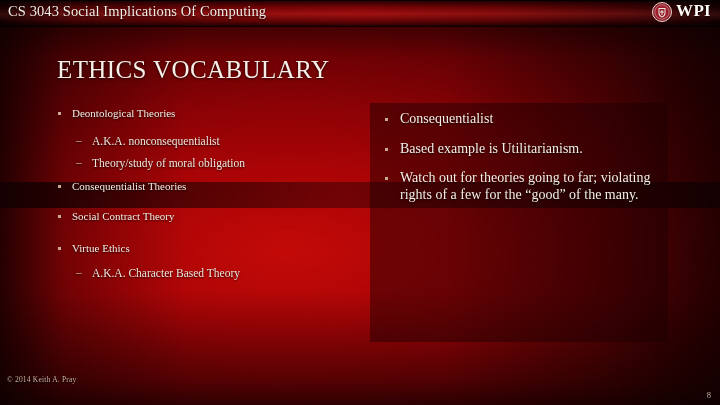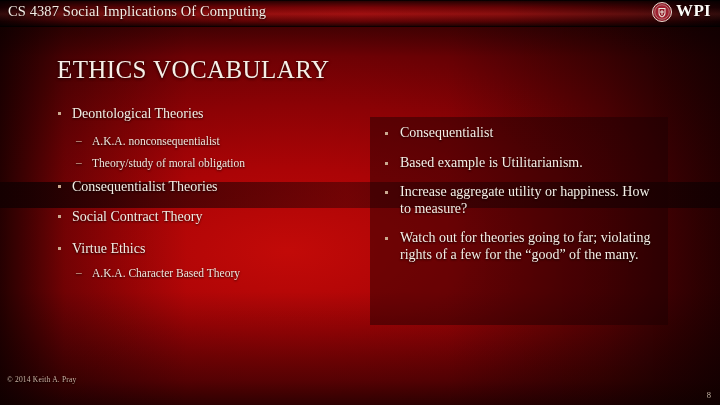--- a/index.html
+++ b/index.html
@@ -86,34 +86,34 @@
     background:linear-gradient(to right, rgba(20,0,1,.92) 0%,
       rgba(40,1,2,.70) 22%, rgba(55,1,3,.52) 48%,
       rgba(40,1,2,.66) 74%, rgba(18,0,1,.90) 100%);
   }
 
   
   #left-col {
     position:absolute; left:52px; top:105px; width:310px;
   }
   #right-panel {
-    position:absolute; left:370px; top:117px;
-    width:298px; height:208px;
+    position:absolute; left:370px; top:103px;
+    width:298px; height:239px;
     background:rgba(26,1,2,.46);
   }
   #right-col { position:absolute; left:10px; top:8px; width:278px; }
 
   
   .brow {
     position:relative;
     padding-left:20px;
     color:#f4ede4;
     text-shadow:0 1px 2px rgba(0,0,0,.8);
   }
-  .brow.l1 { font-size:14px; line-height:17px; margin-bottom:12px; }
+  .brow.l1 { font-size:11px; line-height:17px; margin-bottom:12px; }
   .brow.l1::before {
     content:""; position:absolute; left:6px; top:7px;
     width:3px; height:3px; background:#c9a990;
   }
   .brow.l2 {
     font-size:11.5px; line-height:14px;
     padding-left:40px; margin-bottom:8px; color:#efe6dc;
   }
   .brow.l2::before {
     content:"\2013"; position:absolute; left:24px; top:-1px;
@@ -150,21 +150,21 @@
 <body>
 
 <div id="slide">
 
   <div id="bg-base"></div>
   <div id="bg-vign"></div>
 
   <div id="emphasis-band"></div>
 
   <div id="header-bar"></div>
-  <div id="header-title">CS 4387 Social Implications Of Computing</div>
+  <div id="header-title">CS 3043 Social Implications Of Computing</div>
 
   <div id="wpi-logo">
     <svg id="wpi-seal" viewBox="0 0 40 40">
       <circle cx="20" cy="20" r="19" fill="#8d1b28" stroke="#e8dcd2" stroke-width="2"></circle>
       <circle cx="20" cy="20" r="14.5" fill="#9e2030" stroke="#d9cabe" stroke-width="1"></circle>
       <path d="M13 12 h14 v10 q0 6 -7 9 q-7 -3 -7 -9 z" fill="#f0e7dd"></path>
       <path d="M15 14 h10 v8 q0 4.5 -5 6.8 q-5 -2.3 -5 -6.8 z" fill="#8d1b28"></path>
       <rect x="19" y="16" width="2" height="10" fill="#f0e7dd"></rect>
       <rect x="16" y="19" width="8" height="2" fill="#f0e7dd"></rect>
     </svg>
@@ -199,23 +199,20 @@
 
   <div id="right-panel">
     <div id="right-col">
       <div class="rrow">
         <span>Consequentialist</span>
       </div>
       <div class="rrow">
         <span>Based example is Utilitarianism.</span>
       </div>
       <div class="rrow">
-        <span>Increase aggregate utility or happiness. How to measure?</span>
-      </div>
-      <div class="rrow">
         <span>Watch out for theories going to far; violating rights of a few for the “good” of the many.</span>
       </div>
     </div>
   </div>
 
   <div id="footer-copy">© 2014 Keith A. Pray</div>
   <div id="footer-page">8</div>
 
 </div>
 

